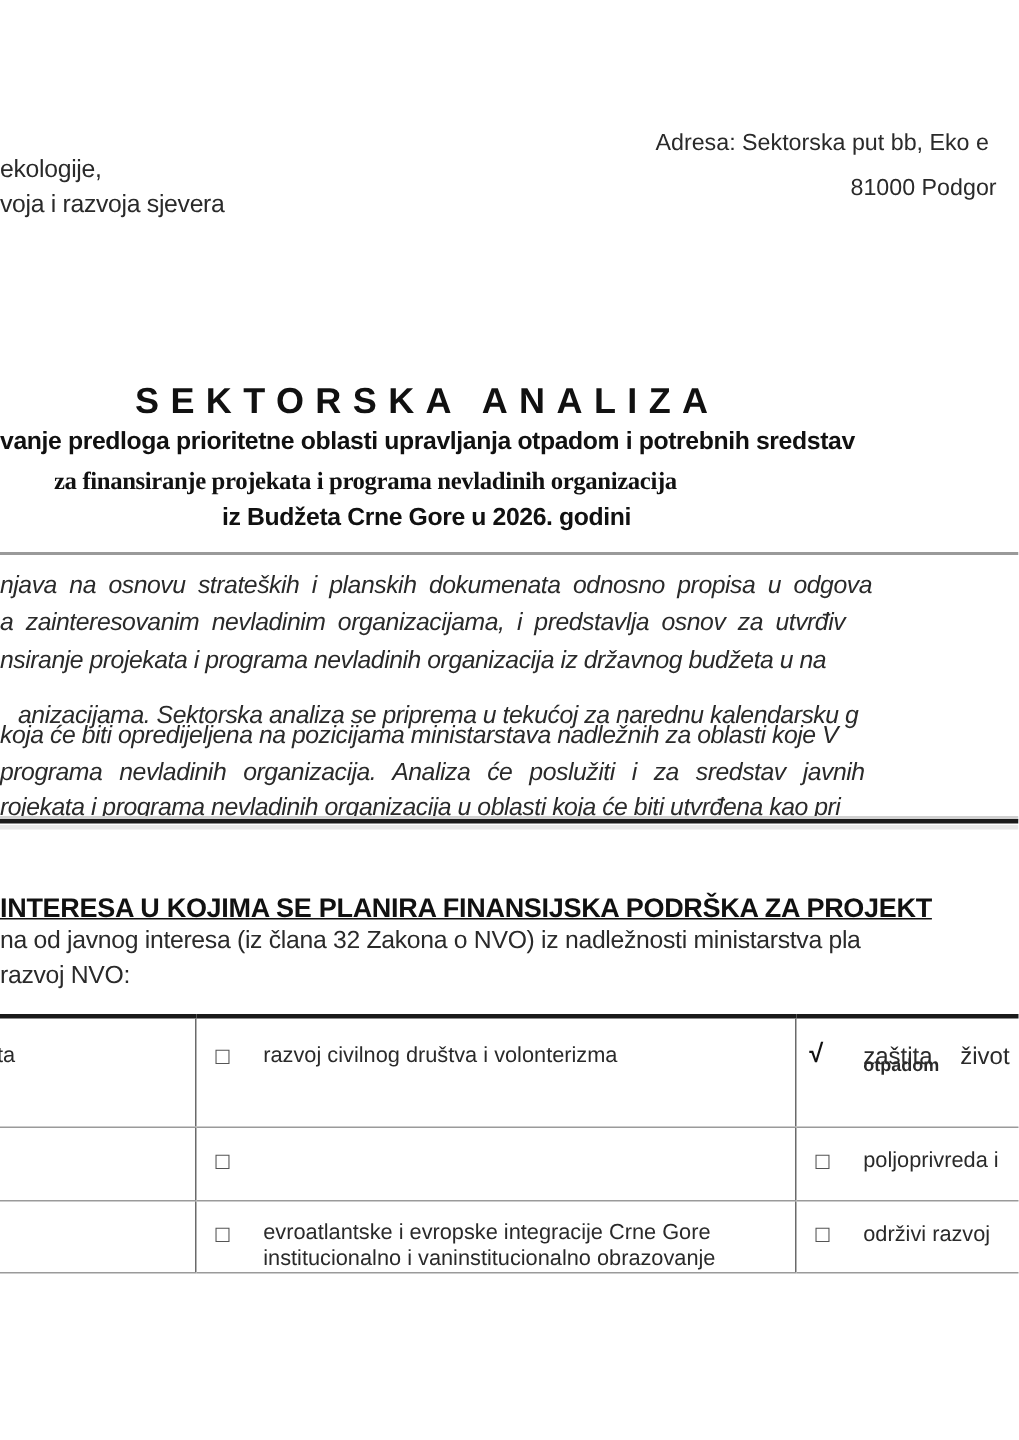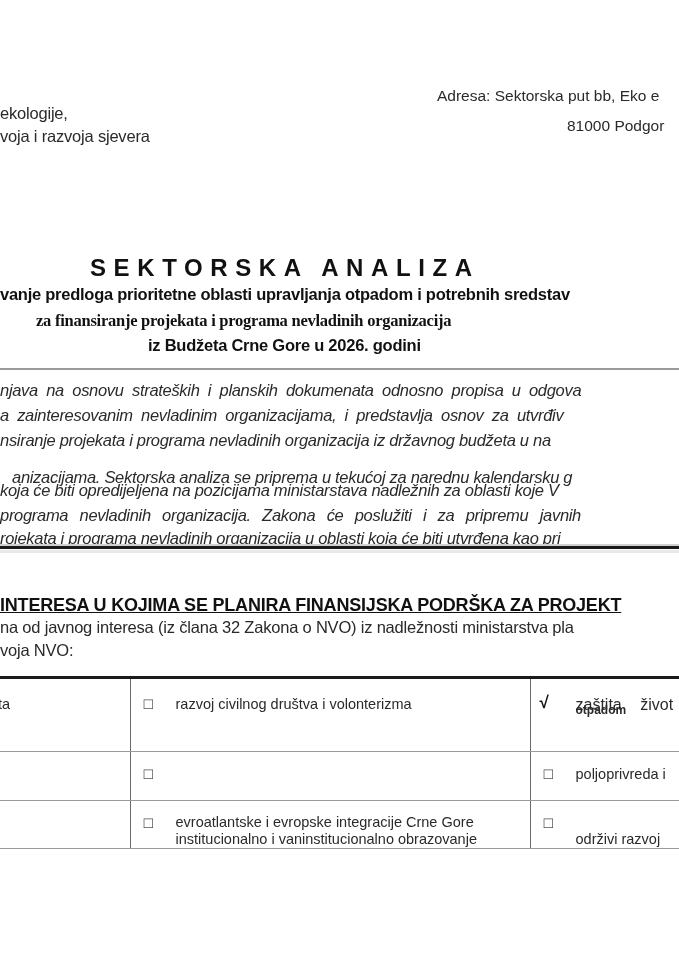--- a/index.html
+++ b/index.html
@@ -139,28 +139,28 @@
 <div class="abs subtitle-line" style="left:36px; top:311px;font-family:Liberation Serif, serif;">za finansiranje projekata i programa nevladinih organizacija</div>
 <div class="abs subtitle-line" style="left:148px; top:336px;">iz Budžeta Crne Gore u 2026. godini</div>
 
 <div class="rule-thin" style="top:368px;"></div>
 
 <div class="abs para-line justify" style="left:0; top:381px;">njava na osnovu strateških i planskih dokumenata odnosno propisa u odgova</div>
 <div class="abs para-line justify" style="left:0; top:406px;">a zainteresovanim nevladinim organizacijama, i predstavlja osnov za utvrđiv</div>
 <div class="abs para-line" style="left:0; top:431px;">nsiranje projekata i programa nevladinih organizacija iz državnog budžeta u na</div>
 <div class="abs para-line" style="left:12px; top:456px;margin-top:12px;">anizacijama. Sektorska analiza se priprema u tekućoj za narednu kalendarsku g</div>
 <div class="abs para-line" style="left:0; top:481px;">koja će biti opredijeljena na pozicijama ministarstava nadležnih za oblasti koje V</div>
-<div class="abs para-line justify-wide" style="left:0; top:506px;"> programa nevladinih organizacija. Zakona će poslužiti i za pripremu javnih</div>
+<div class="abs para-line justify-wide" style="left:0; top:506px;"> programa nevladinih organizacija. Analiza će poslužiti i za sredstav javnih</div>
 <div class="abs para-line" style="left:0; top:529px;">rojekata i programa nevladinih organizacija u oblasti koja će biti utvrđena kao pri</div>
 
 <div class="rule-thick" style="top:546px;"></div>
 
 <div class="abs section-heading" style="left:0; top:595px;"> INTERESA U KOJIMA SE PLANIRA FINANSIJSKA PODRŠKA ZA PROJEKT</div>
 <div class="abs section-text" style="left:0; top:618px;">na od javnog interesa (iz člana 32 Zakona o NVO) iz nadležnosti ministarstva pla</div>
-<div class="abs section-text" style="left:0; top:641px;">voja NVO:</div>
+<div class="abs section-text" style="left:0; top:641px;">razvoj NVO:</div>
 
 <table class="areas-table">
   <colgroup>
     <col style="width:132px;">
     <col style="width:400px;">
     <col style="width:168px;">
   </colgroup>
   <tbody>
       <tr style="height:72px;">
     <td>
@@ -209,18 +209,18 @@
     </td>
     <td>
       <div class="cell-inner" style="height:47px;">
         <span class="chk" style="top:15px;">☐</span>
         <span class="cell-label" style="top:30px;">institucionalno i vaninstitucionalno obrazovanje</span>
       </div>
     </td>
     <td>
       <div class="cell-inner" style="height:47px;">
         <span class="chk" style="top:15px;">☐</span>
-        <span class="cell-label" style="top:14px;margin-top:16px;">održivi razvoj</span>
+        <span class="cell-label" style="top:14px;">održivi razvoj</span>
       </div>
     </td>
   </tr>
 </tbody>
   </table>
 
 </body></html>

